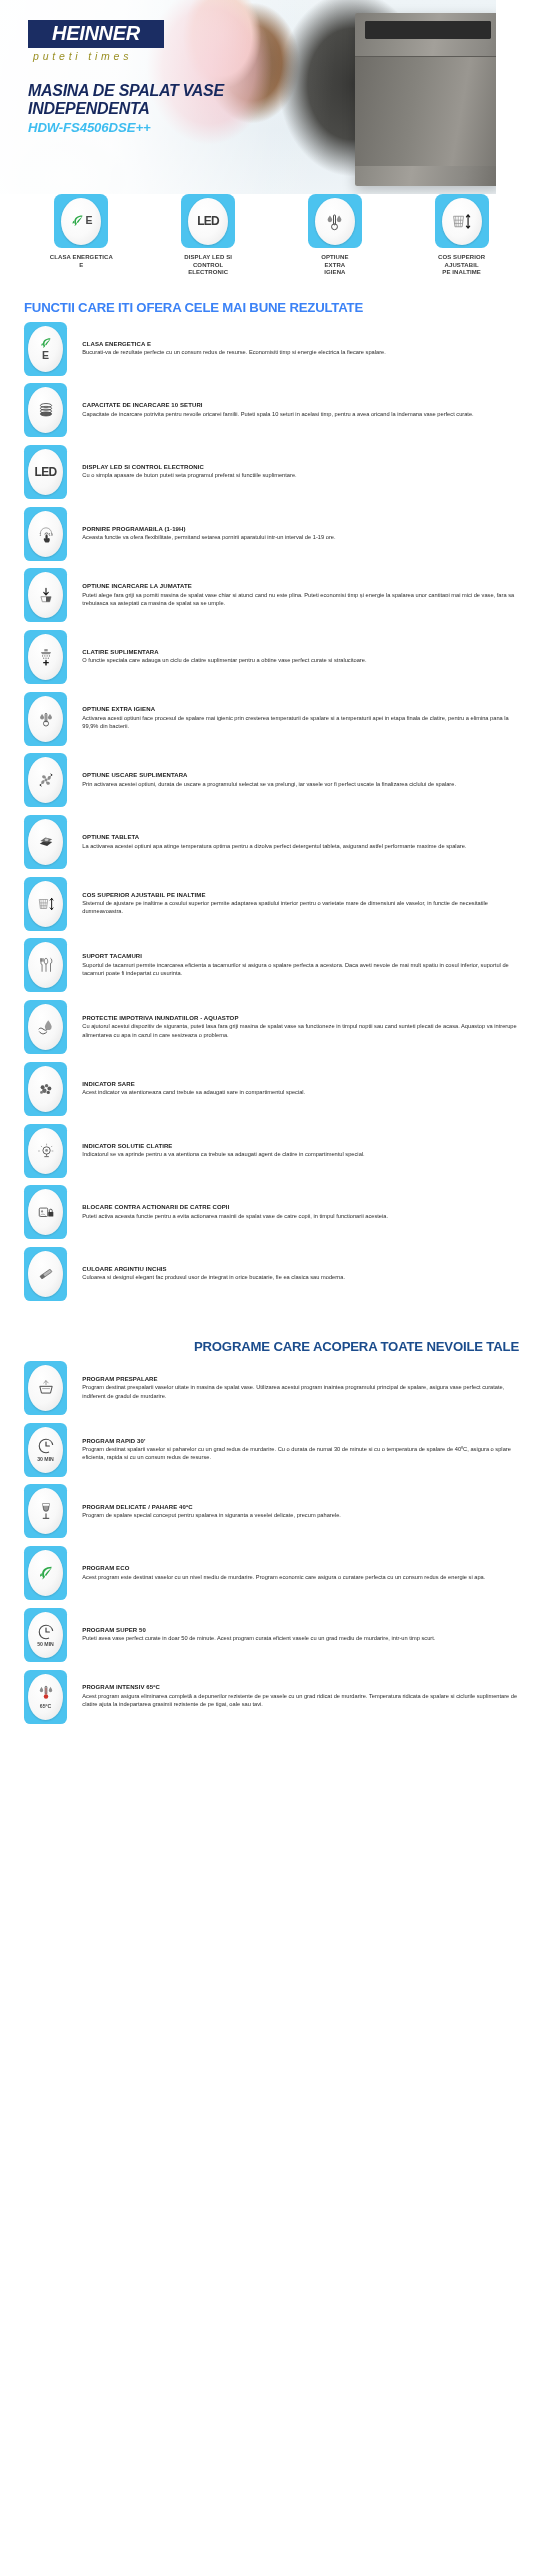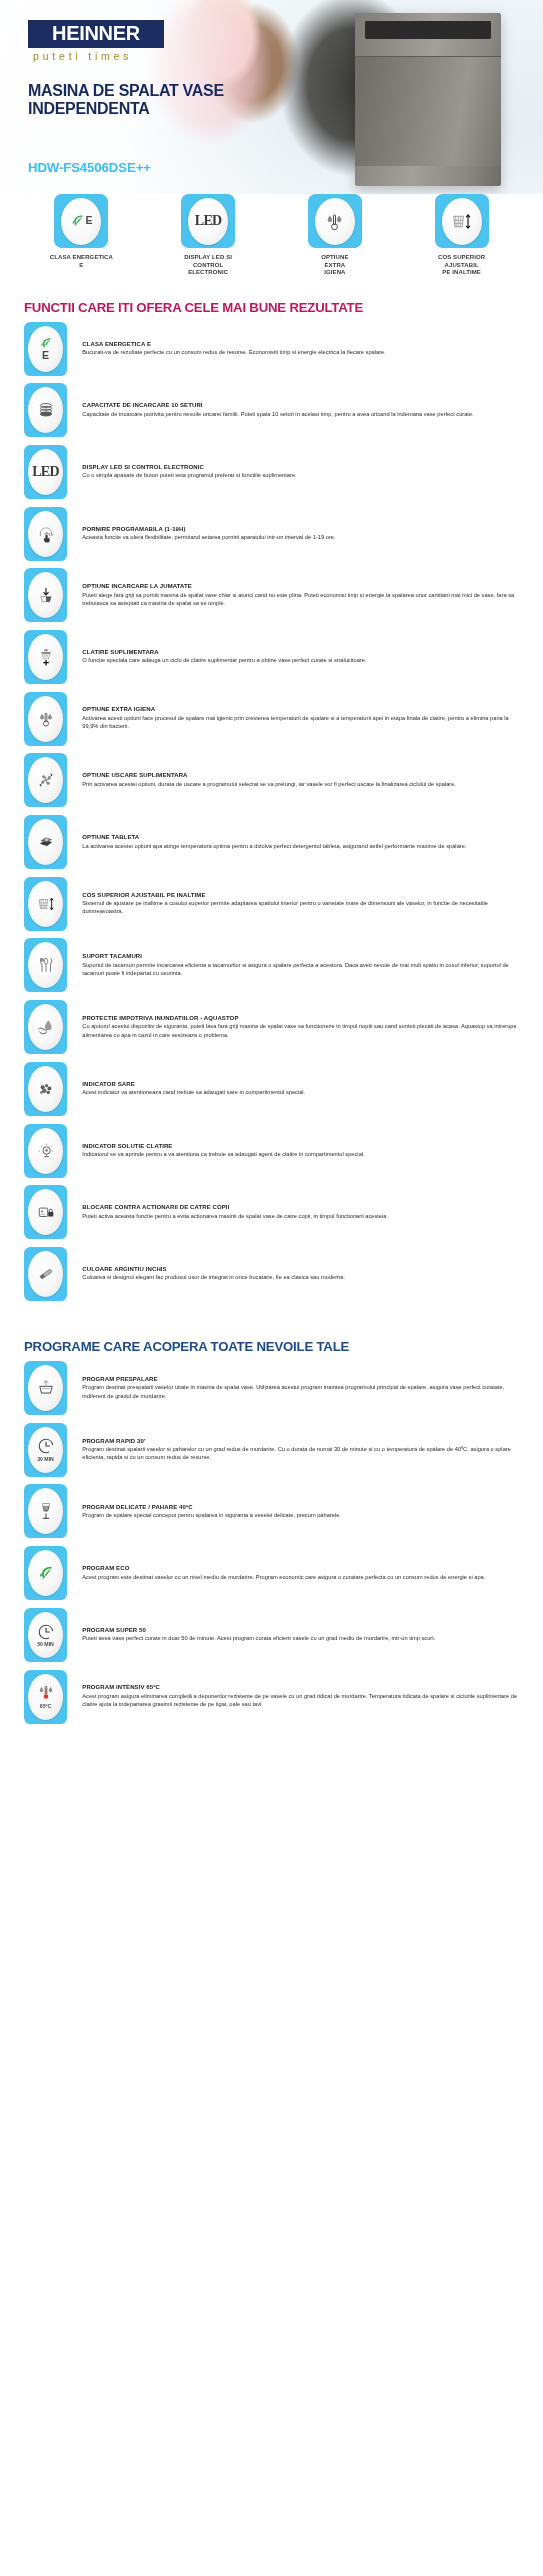--- a/index.html
+++ b/index.html
@@ -7,24 +7,25 @@
     width: 543px;
     background: #ffffff;
     font-family: "Liberation Sans", sans-serif;
     color: #231f20;
     -webkit-font-smoothing: antialiased;
   }
 
   
   .hero {
     position: relative;
-    width: 543px;
+    width: 496px;
     height: 237px;
     overflow: hidden;
     background: #f2f6f8;
+    font-style: italic;
   }
   .hero-photo {
     position: absolute;
     inset: 0;
     background:
       radial-gradient(ellipse 105px 132px at 352px 84px, #3a3a38 0%, #4a4a47 42%, rgba(74,74,71,0) 70%),
       radial-gradient(ellipse 84px 105px at 209px 66px, rgba(241,186,196,.95) 0%, rgba(238,170,182,.55) 55%, rgba(238,170,182,0) 75%),
       radial-gradient(ellipse 49px 66px at 222px 36px, #f6ded2 0%, #f0cdbb 60%, rgba(240,205,187,0) 80%),
       radial-gradient(ellipse 66px 84px at 252px 63px, #6d4a30 0%, #8a5f3c 45%, rgba(138,95,60,0) 72%),
       radial-gradient(ellipse 77px 56px at 66px 178px, #eef3f5 0%, #dfe8ec 60%, rgba(223,232,236,0) 80%),
@@ -88,21 +89,20 @@
     line-height: 1.12;
     letter-spacing: -0.3px;
   }
   .hero-model {
     position: absolute;
     left: 28px; top: 120px;
     color: #3ebdf0;
     font-size: 13.2px;
     font-weight: 700;
     letter-spacing: -0.1px;
-    margin-top: 40px;
   }
 
   
   .badges {
     position: relative;
     width: 543px;
     display: flex;
     padding: 0 18px 9.8px 18px;
     gap: 0;
     background: #ffffff;
@@ -136,25 +136,25 @@
     line-height: 1.32;
     color: #3a3a3a;
     letter-spacing: 0.1px;
     white-space: pre-line;
   }
 
   
   .sec-head {
     font-size: 13.2px;
     font-weight: 700;
-    color: #be185d;
+    color: #3b82f6;
     padding: 12.5px 24px 7px 24px;
     letter-spacing: -0.2px;
   }
-  .sec-head.blue { color: #1b4c8c; }
+  .sec-head.blue { color: #1b4c8c; text-align: right; }
 
   
   .rows { padding: 0 24px 18px 24px; }
   .row {
     display: flex;
     align-items: center;
     min-height: 54px;
     margin-bottom: 7.7px;
   }
   .row-icon {
@@ -182,22 +182,22 @@
     letter-spacing: 0.1px;
     margin-bottom: 1.4px;
   }
   .row-desc {
     font-size: 5.7px;
     line-height: 1.5;
     color: #2b2b2b;
   }
   .eco-letter { font-size: 10.5px; font-weight: 700; color: #4a4a4a; margin-top: -1.4px; }
   .led-txt {
-    font-family: Liberation Serif, serif;
-    font-size: 14px; font-weight: 700; color: #3b3b3b; letter-spacing: -0.7px;
+    font-family: Liberation Sans, sans-serif;
+    font-size: 12px; font-weight: 700; color: #3b3b3b; letter-spacing: -0.7px;
   }
   .mini-lbl { font-size: 5.2px; font-weight: 700; color: #4a4a4a; margin-top: 0.7px; }
 </style>
 </head>
 <body>
 
 <div class="hero">
   <div class="hero-photo"></div>
   <div class="hero-machine"></div>
   <div class="hero-tint"></div>

